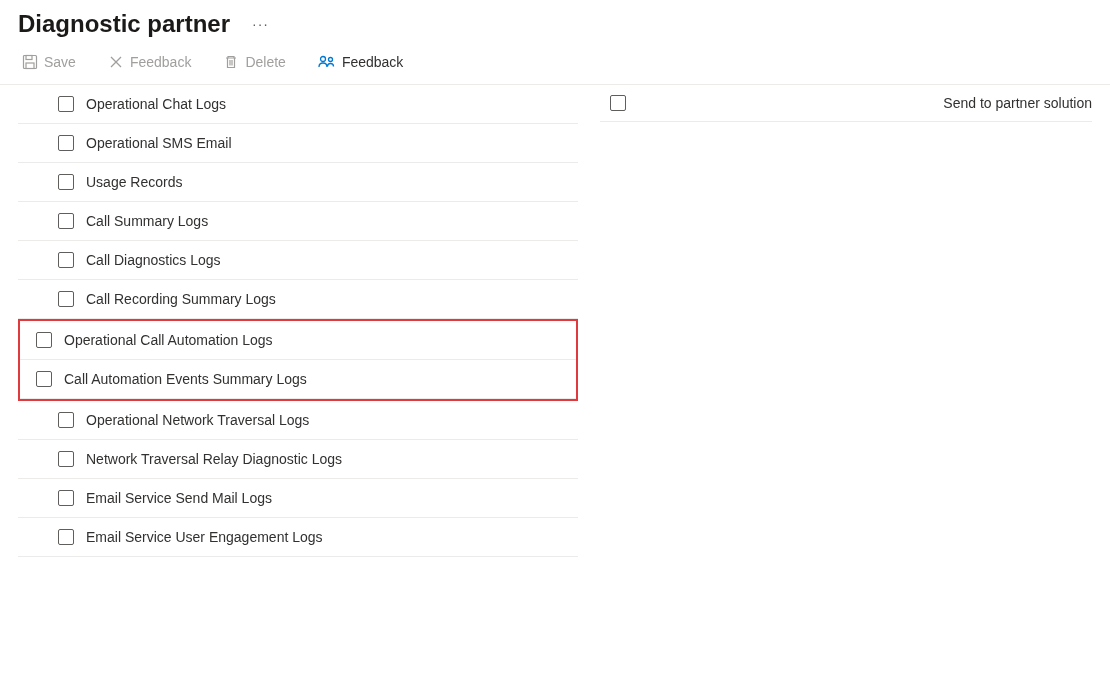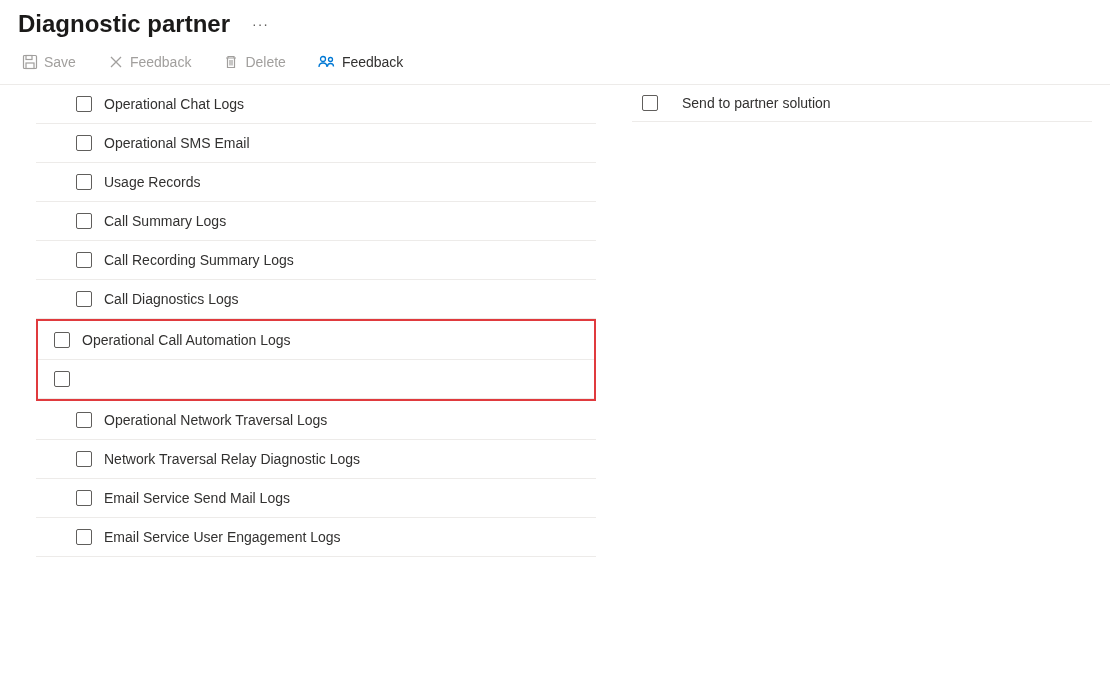--- a/index.html
+++ b/index.html
@@ -46,22 +46,21 @@
     cursor: pointer;
     padding: 4px 4px;
   }
   .tb-btn.active {
     color: #323130;
   }
   .tb-btn svg { display: block; }
   .content {
     display: flex;
     padding: 0 18px;
-    gap: 36px;
-    margin-left: 18px;
+    gap: 22px;
   }
   .left-col {
     flex: 0 0 560px;
     padding-top: 0;
   }
   .right-col {
     flex: 1;
     padding-top: 0;
   }
   .log-list {
@@ -92,20 +91,21 @@
     margin-left: 0px;
   }
   .highlight-box .log-row {
     padding-left: 16px;
   }
   .dest-row {
     display: flex;
     align-items: center;
     padding: 10px 0 10px 10px;
     border-bottom: 1px solid #edebe9;
+    justify-content: space-between;
   }
   .dest-label {
     font-size: 14px;
     color: #323130;
     margin-left: 12px;
   }
 </style>
 </head>
 <body>
 
@@ -160,33 +160,34 @@
         <div class="log-row">
           <div class="checkbox"></div>
           <span class="log-label">Usage Records</span>
         </div>
         <div class="log-row">
           <div class="checkbox"></div>
           <span class="log-label">Call Summary Logs</span>
         </div>
         <div class="log-row">
           <div class="checkbox"></div>
+          <span class="log-label">Call Diagnostics Logs</span>
+        </div>
+        <div class="log-row">
+          <div class="checkbox"></div>
           <span class="log-label">Call Recording Summary Logs</span>
-        </div>
-        <div class="log-row">
-          <div class="checkbox"></div>
-          <span class="log-label">Call Diagnostics Logs</span>
         </div>
         <div class="highlight-box">
           <div class="log-row">
             <div class="checkbox"></div>
             <span class="log-label">Operational Call Automation Logs</span>
           </div>
           <div class="log-row">
             <div class="checkbox"></div>
+            <span class="log-label">Call Automation Events Summary Logs</span>
           </div>
         </div>
         <div class="log-row">
           <div class="checkbox"></div>
           <span class="log-label">Operational Network Traversal Logs</span>
         </div>
         <div class="log-row">
           <div class="checkbox"></div>
           <span class="log-label">Network Traversal Relay Diagnostic Logs</span>
         </div>

